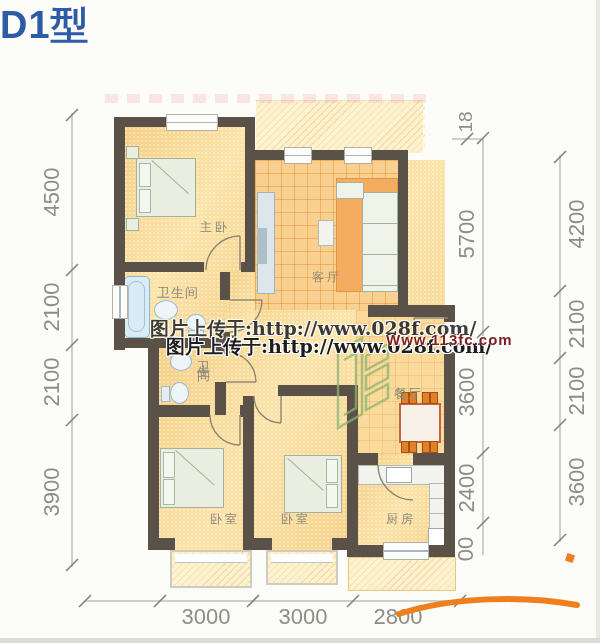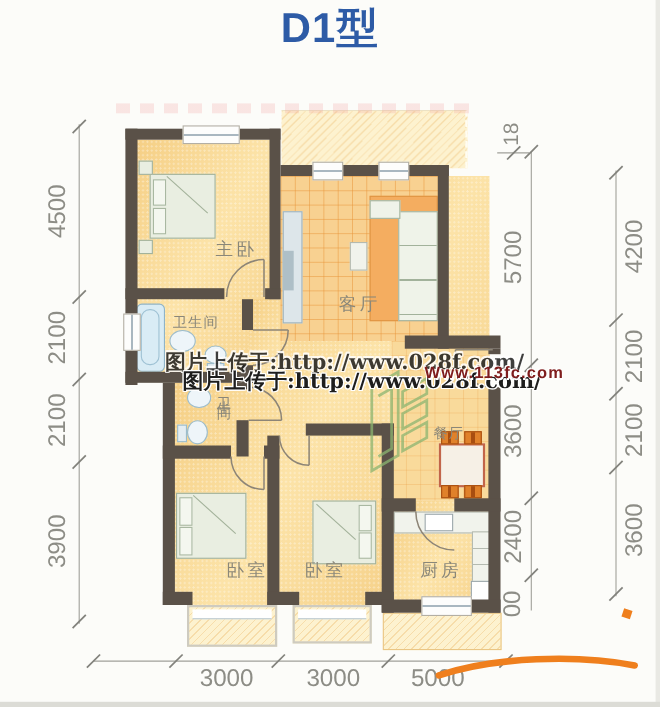--- a/index.html
+++ b/index.html
@@ -1,23 +1,23 @@
 <!DOCTYPE html>
 <html><head>
 <meta charset="utf-8">
 <style>
   html,body{margin:0;padding:0;background:#ffffff;}
   .canvas{position:relative;width:600px;height:643px;background:#fcfcf9;overflow:hidden;
           font-family:"Liberation Sans",sans-serif;}
   .abs{position:absolute;}
   
-  .title1{left:0;top:8;width:600px;text-align:center;font-size:38px;font-weight:bold;color:#2d5ba6;letter-spacing:1px;}
+  .title1{left:0;top:8;width:600px;font-size:38px;font-weight:bold;color:#2d5ba6;letter-spacing:1px;}
   .title2{left:0;top:50;width:600px;text-align:center;font-size:33px;font-weight:bold;color:#2d5ba6;letter-spacing:2px;}
   .title2 sup{font-size:18px;}
-  .rlabel{transform:translate(-50%,-50%);color:#8a8779;font-size:16px;letter-spacing:3px;white-space:nowrap;}
+  .rlabel{transform:translate(-50%,-50%);color:#8a8779;font-size:12px;letter-spacing:3px;white-space:nowrap;}
   .rlabel.sm{font-size:13px;letter-spacing:1px;}
   .rlabel.vert{writing-mode:vertical-rl;transform:translate(-50%,0);letter-spacing:4px;font-size:13px;}
   .dim{color:#8d8d86;font-size:22px;white-space:nowrap;}
   .dim.v{transform:translate(-50%,-50%) rotate(-90deg);}
   .dim.h{transform:translate(-50%,0);}
   .dim.small{font-size:19px;}
   
   .floor{background:linear-gradient(120deg,#f5cf85,#fce3a8 50%,#f6d28b);
          background-image:radial-gradient(rgba(255,255,255,.33) 1px,transparent 1px),
                           linear-gradient(120deg,#f5cf85,#fce3a8 50%,#f6d28b);
@@ -239,21 +239,21 @@
   <div class="abs dim v" style="left:467px;top:234px;">5700</div>
   <div class="abs dim v" style="left:467px;top:392px;">3600</div>
   <div class="abs dim v" style="left:467px;top:488px;">2400</div>
   <div class="abs dim v" style="left:466px;top:549px;">00</div>
   <div class="abs dim v" style="left:577px;top:224px;">4200</div>
   <div class="abs dim v" style="left:577px;top:324px;">2100</div>
   <div class="abs dim v" style="left:577px;top:391px;">2100</div>
   <div class="abs dim v" style="left:577px;top:482px;">3600</div>
   <div class="abs dim h" style="left:206px;top:604px;">3000</div>
   <div class="abs dim h" style="left:303px;top:604px;">3000</div>
-  <div class="abs dim h" style="left:398px;top:604px;">5000</div>
+  <div class="abs dim h" style="left:398px;top:604px;">2800</div>
 
   <div class="abs faintrow" style="left:105px;top:94px;width:330px;height:9px;"></div>
   <svg class="abs" style="left:322px;top:330px;opacity:.75;" width="78" height="100">
     <g stroke="#8cb571" stroke-width="2.5" fill="none">
       <path d="M16,22 L40,8 L40,84 L16,98 Z"></path>
       <path d="M22,30 L34,23 L34,78 L22,85"></path>
       <path d="M44,26 L66,14 L66,28 L44,40 Z"></path>
       <path d="M44,46 L66,34 L66,48 L44,60 Z"></path>
       <path d="M44,66 L66,54 L66,68 L44,80 Z"></path>
     </g>

